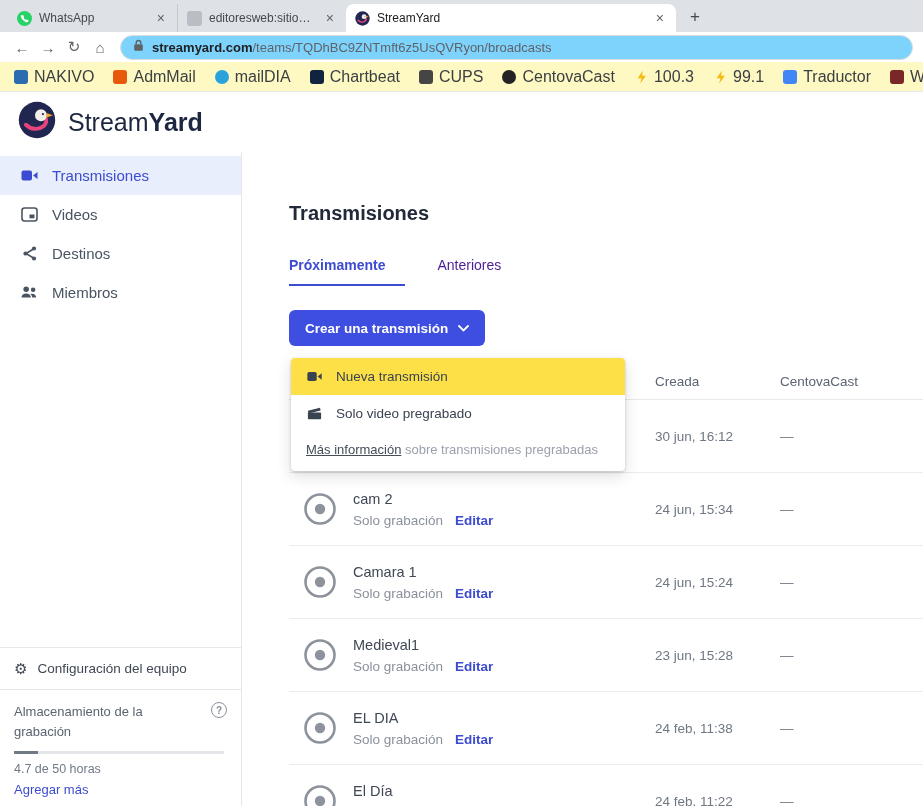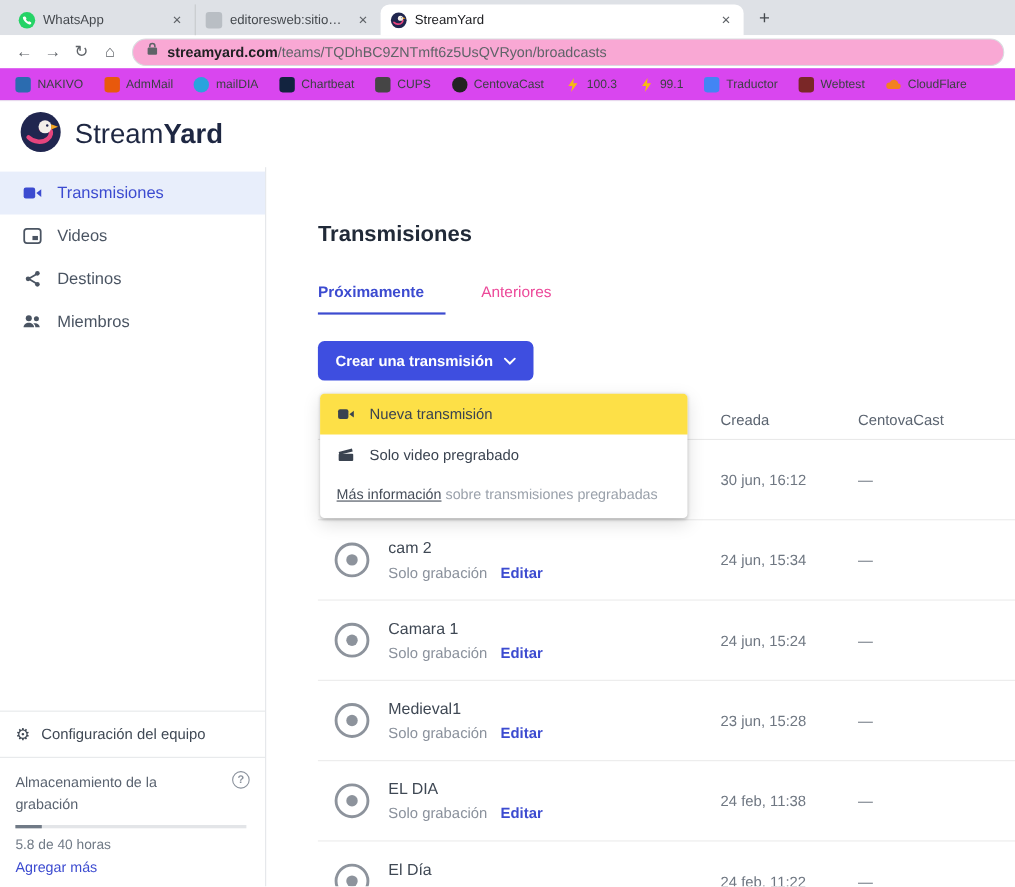--- a/index.html
+++ b/index.html
@@ -14,25 +14,25 @@
   .tab-2 { width: 168px; }
   .tab-3 { width: 330px; background: #fff; color: #202124; }
   .tab-close { color: #5f6368; font-size: 14px; line-height: 1; padding: 0 3px; flex: none; cursor: pointer; }
   .newtab { width: 26px; height: 24px; display: flex; align-items: center; justify-content: center; font-size: 17px; color: #45494e; margin: 0 0 3px 6px; cursor: pointer; }
   .fav { width: 15px; height: 15px; flex: none; border-radius: 3px; display: flex; align-items: center; justify-content: center; }
   .fav-wa { background: #25d366; border-radius: 50%; }
   .fav-eldia { background: #b9bec4; }
 
   .toolbar { height: 30px; background: #fff; display: flex; align-items: center; padding: 0 10px; gap: 2px; }
   .navbtn { width: 24px; height: 24px; display: flex; align-items: center; justify-content: center; color: #5f6368; font-size: 15px; border-radius: 50%; cursor: pointer; }
-  .omnibox { flex: 1; height: 25px; border: 1px solid #dadce0; border-radius: 13px; display: flex; align-items: center; gap: 8px; padding: 0 12px; background: #f9a8d4; margin-left: 6px; }
+  .omnibox { flex: 1; height: 25px; border: 1px solid #dadce0; border-radius: 13px; display: flex; align-items: center; gap: 8px; padding: 0 12px; background: #7dd3fc; margin-left: 6px; }
   .url { font-size: 13px; color: #202124; white-space: nowrap; overflow: hidden; }
   .url .path { color: #5f6368; }
 
-  .bookmarks { height: 30px; background: #d946ef; border-bottom: 1px solid #e8eaed; display: flex; align-items: center; gap: 19px; padding: 0 14px; font-size: 11px; color: #3c4043; }
+  .bookmarks { height: 30px; background: #fef9c3; border-bottom: 1px solid #e8eaed; display: flex; align-items: center; gap: 19px; padding: 0 14px; font-size: 16px; color: #3c4043; }
   .bm { display: flex; align-items: center; gap: 6px; white-space: nowrap; cursor: pointer; }
   .bi { width: 14px; height: 14px; border-radius: 3px; flex: none; display: flex; align-items: center; justify-content: center; }
   .bi-0 { background: #2b6cb0; } .bi-1 { background: #e8590c; }
   .bi-2 { background: #2aa3dd; border-radius: 50%; } .bi-3 { background: #12233f; }
   .bi-4 { background: #454545; } .bi-5 { background: #232323; border-radius: 50%; }
   .bi-6, .bi-7, .bi-10 { background: transparent; }
   .bi-8 { background: #4285f4; } .bi-9 { background: #7a2727; }
 
   
   .app-header { height: 60px; background: #fff; display: flex; align-items: center; gap: 12px; padding-left: 18px; }
@@ -55,21 +55,21 @@
   .storage-title { font-size: 13px; color: #5a6370; line-height: 1.5; width: 150px; }
   .help { width: 16px; height: 16px; border: 1.5px solid #8a919c; border-radius: 50%; color: #8a919c; font-size: 10px; display: flex; align-items: center; justify-content: center; font-weight: 700; cursor: pointer; flex: none; }
   .progress { height: 3px; background: #e3e5e8; margin-top: 10px; width: 210px; }
   .progress-fill { height: 100%; background: #707a86; width: 0; }
   .storage-used { font-size: 12.5px; color: #707a86; margin-top: 8px; }
   .add-more { font-size: 13px; color: #3c4bd0; margin-top: 6px; display: inline-block; cursor: pointer; }
 
   .main { flex: 1; position: relative; padding-left: 47px; overflow: hidden; }
   .page-title { margin-top: 50px; font-size: 20px; font-weight: 700; color: #212a38; }
   .content-tabs { display: flex; gap: 32px; margin-top: 32px; }
-  .ctab { font-size: 14px; padding-bottom: 11px; color: #ec4899; cursor: pointer; }
+  .ctab { font-size: 14px; padding-bottom: 11px; color: #4c1d95; cursor: pointer; }
   .ctab.active { color: #3c4bd0; font-weight: 600; border-bottom: 2.5px solid #3c4bd0; padding-right: 20px; }
 
   .create-btn { margin-top: 24px; height: 36px; background: #3e4ee0; color: #fff; border: none; border-radius: 6px; font-size: 13.5px; font-weight: 700; display: inline-flex; align-items: center; gap: 10px; padding: 0 16px; font-family: inherit; cursor: pointer; }
 
   .table { margin-top: 18px; }
   .thead { display: grid; grid-template-columns: 366px 125px 1fr; height: 36px; align-items: center; font-size: 13.5px; color: #5b6470; border-bottom: 1px solid #e9e9e9; }
   .trow { display: grid; grid-template-columns: 366px 125px 1fr; height: 73px; align-items: center; border-bottom: 1px solid #ececec; font-size: 13.5px; color: #6f7782; cursor: pointer; }
   .tinfo { display: flex; align-items: center; gap: 16px; padding-left: 14px; }
   .tinfo svg { flex: none; }
   .ttitle { font-size: 14.5px; color: #3f4854; margin-bottom: 6px; }
@@ -248,21 +248,21 @@
         <span>Configuración del equipo</span>
       </div>
       <div class="storage">
         <div class="storage-head">
           <span class="storage-title">Almacenamiento de la grabación</span>
           <span class="help">?</span>
         </div>
         <div class="progress">
           <div class="progress-fill" style="width: 11.6%;"></div>
         </div>
-        <div class="storage-used">5.8 de 40 horas</div>
+        <div class="storage-used">4.7 de 50 horas</div>
         <a class="add-more">Agregar más</a>
       </div>
     </div>
   </div>
 
   <div class="main">
     <h1 class="page-title">Transmisiones</h1>
 
     <div class="content-tabs">
       <span class="ctab active">Próximamente</span>

